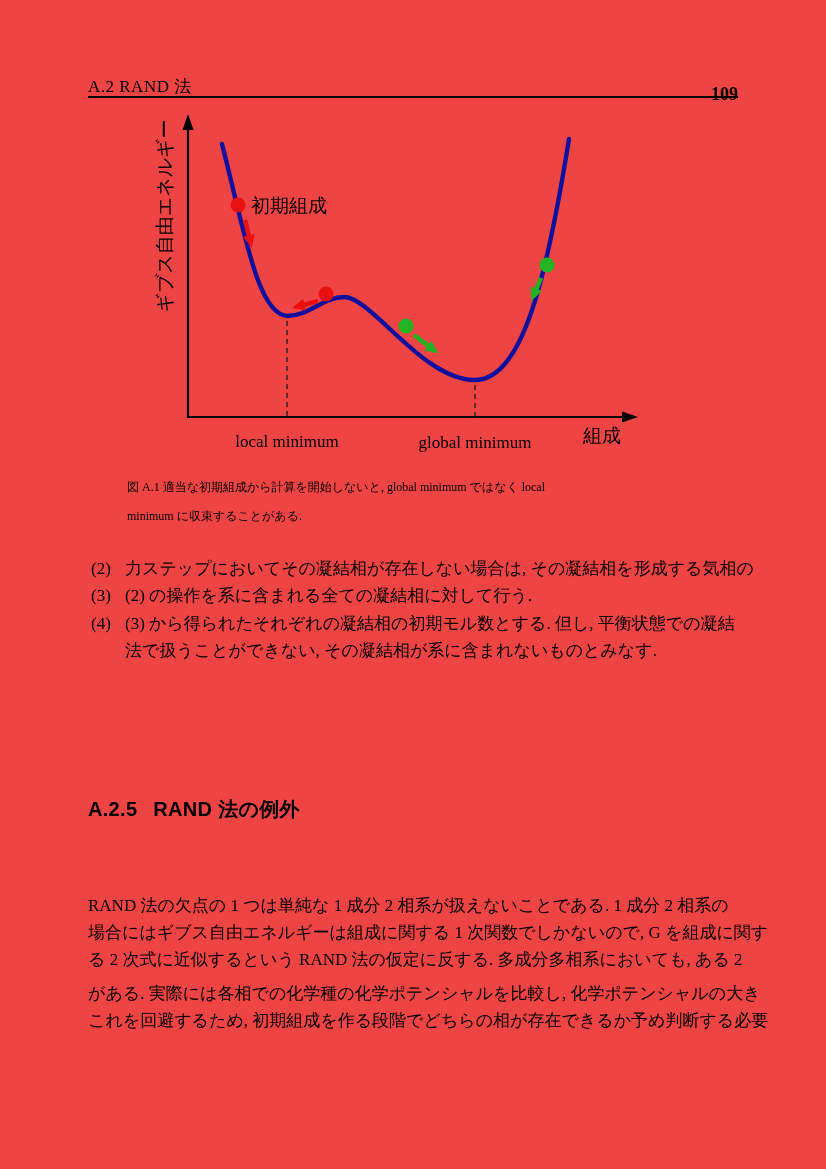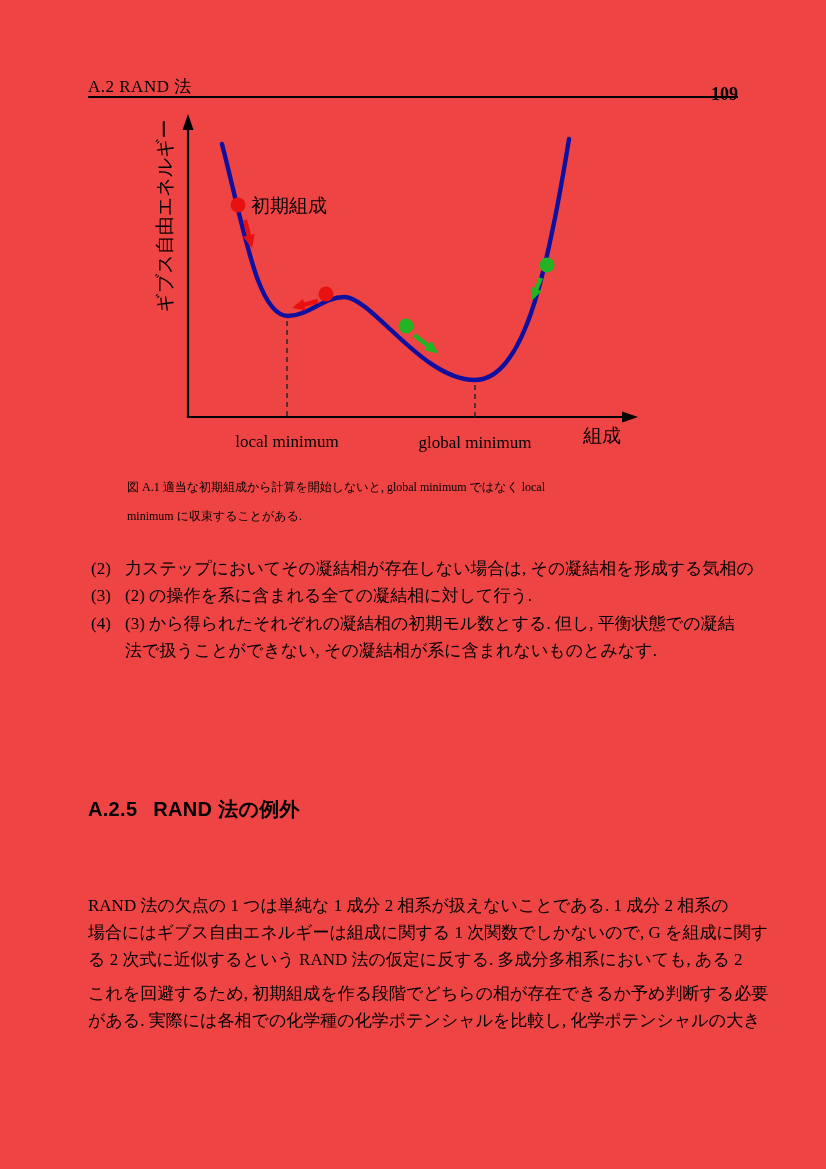--- a/index.html
+++ b/index.html
@@ -118,17 +118,17 @@
   <div class="sec-heading">
     <span class="sec-num">A.2.5</span><span>RAND 法の例外</span>
   </div>
 
   <div class="para para-1">
       <div class="tline">RAND 法の欠点の 1 つは単純な 1 成分 2 相系が扱えないことである. 1 成分 2 相系の</div>
       <div class="tline">場合にはギブス自由エネルギーは組成に関する 1 次関数でしかないので, G を組成に関す</div>
       <div class="tline">る 2 次式に近似するという RAND 法の仮定に反する. 多成分多相系においても, ある 2</div>
     </div>
   <div class="para para-2">
+      <div class="tline">がある. 実際には各相での化学種の化学ポテンシャルを比較し, 化学ポテンシャルの大き</div>
       <div class="tline">これを回避するため, 初期組成を作る段階でどちらの相が存在できるか予め判断する必要</div>
-      <div class="tline">がある. 実際には各相での化学種の化学ポテンシャルを比較し, 化学ポテンシャルの大き</div>
     </div>
 
 </div>
 
 </body></html>

